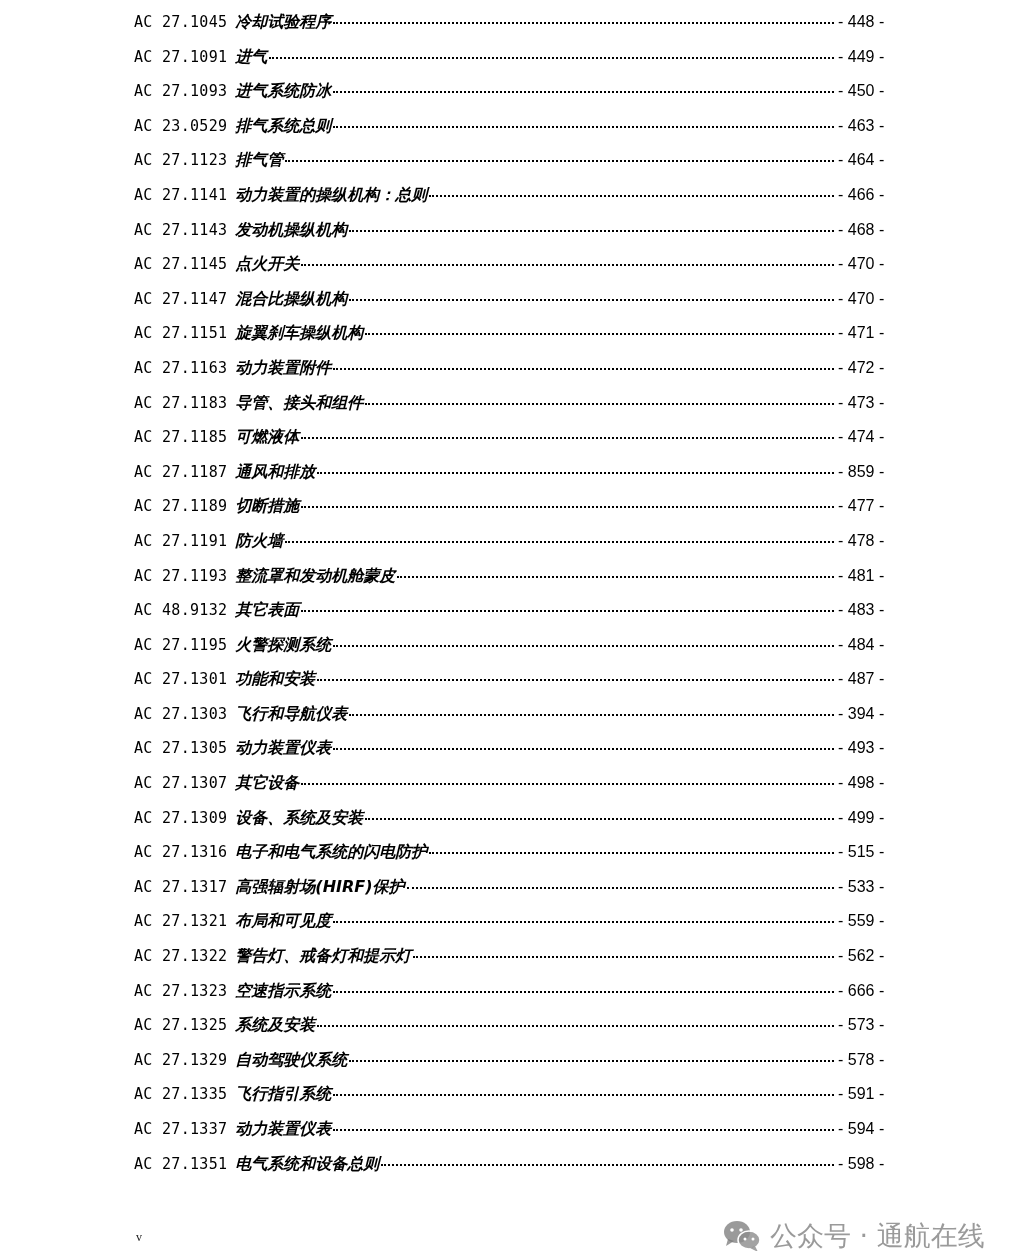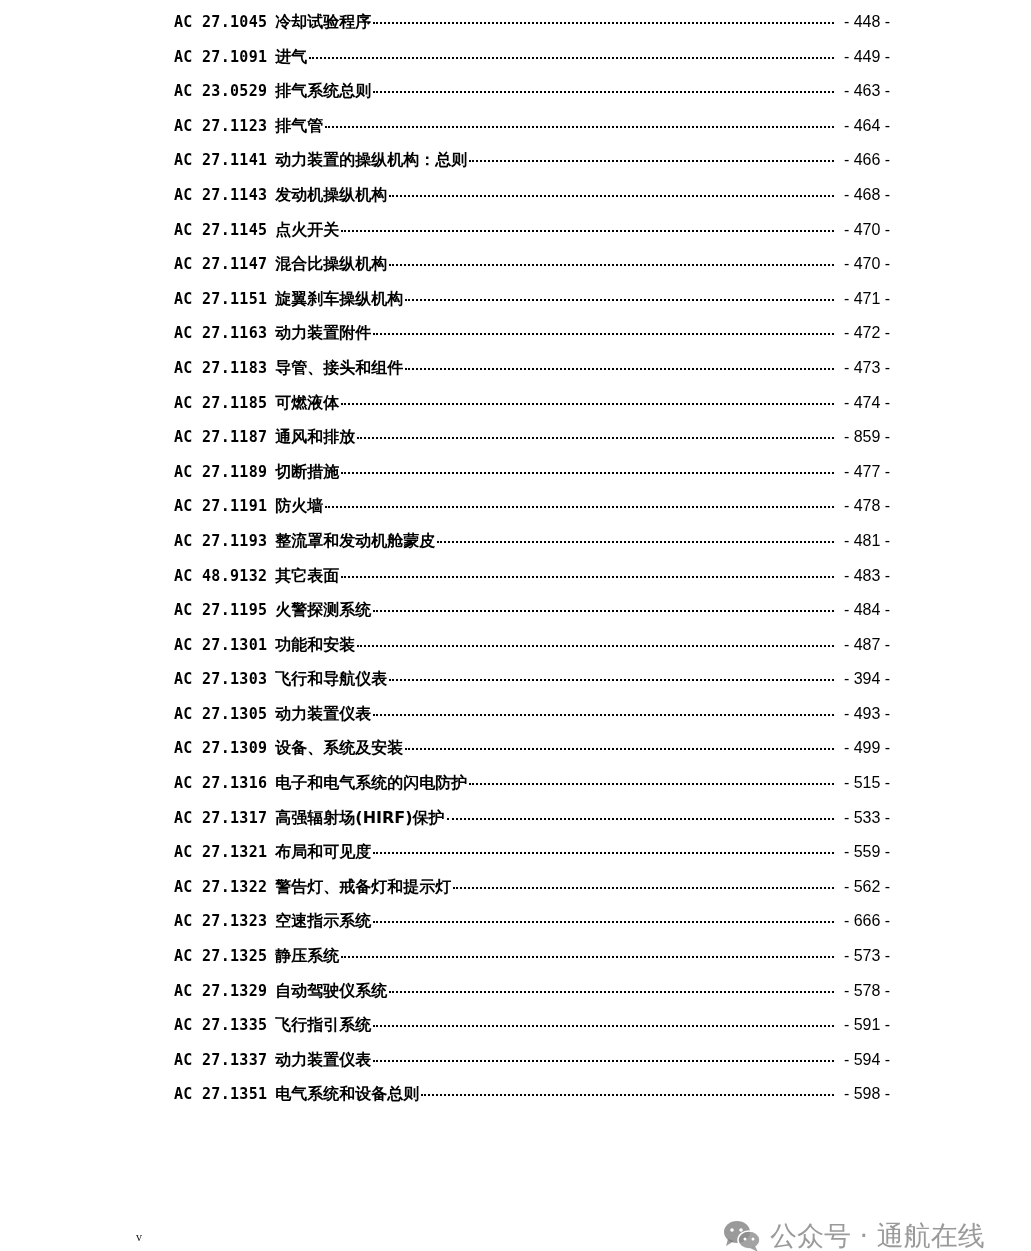--- a/index.html
+++ b/index.html
@@ -1,24 +1,24 @@
 <!DOCTYPE html>
 <html><head>
 <meta charset="utf-8">
 <style>
   html, body { margin: 0; padding: 0; background: #ffffff; }
   body { width: 1031px; height: 1251px; position: relative; overflow: hidden;
          font-family: "DejaVu Sans", "Liberation Sans", sans-serif; color: #000; }
   .toc { position: absolute; left: 134px; top: 12px; width: 762px; }
   .toc-row { display: flex; align-items: baseline; height: 34.6px; white-space: nowrap; }
-  .code { font-family: "DejaVu Sans Mono", "Liberation Mono", monospace; font-weight: bold;
-          font-size: 15px; letter-spacing: 0.3px; margin-left: 40px; }
-  .title { font-weight: bold; font-size: 16px; margin-left: 8px; }
+  .code { font-family: "DejaVu Sans Mono", "Liberation Mono", monospace; font-weight: normal;
+          font-size: 15px; letter-spacing: 0.3px; }
+  .title { font-weight: bold; font-size: 16px; margin-left: 8px; font-style: italic; }
   .leader { flex: 1; border-bottom: 2px dotted #000; margin: 0 4px 0 2px; position: relative; top: -3px; }
-  .page { font-family: "Liberation Sans", sans-serif; font-size: 16px; min-width: 58px; text-align: center; }
+  .page { font-family: "Liberation Sans", sans-serif; font-size: 16px; min-width: 58px; text-align: left; }
   .footer-mark { position: absolute; left: 136px; top: 1230px; font-family: "Liberation Serif", serif;
                  font-size: 12px; color: #222; }
   .watermark { position: absolute; left: 722px; top: 1218px; display: flex; align-items: center;
                color: rgba(120,120,120,0.75); font-size: 27px; font-family: "DejaVu Sans", sans-serif; }
   .wm-icon { width: 40px; height: 34px; margin-right: 8px; position: relative; }
 </style>
 </head>
 <body>
 
 <div class="toc" id="toc">
@@ -28,20 +28,26 @@
       <span class="leader"></span>
       <span class="page">- 448 -</span>
     </div>
     <div class="toc-row">
       <span class="code">AC 27.1091</span>
       <span class="title">进气</span>
       <span class="leader"></span>
       <span class="page">- 449 -</span>
     </div>
     <div class="toc-row">
+      <span class="code">AC 27.1093</span>
+      <span class="title">进气系统防冰</span>
+      <span class="leader"></span>
+      <span class="page">- 450 -</span>
+    </div>
+    <div class="toc-row">
       <span class="code">AC 23.0529</span>
       <span class="title">排气系统总则</span>
       <span class="leader"></span>
       <span class="page">- 463 -</span>
     </div>
     <div class="toc-row">
       <span class="code">AC 27.1123</span>
       <span class="title">排气管</span>
       <span class="leader"></span>
       <span class="page">- 464 -</span>
@@ -142,20 +148,26 @@
       <span class="leader"></span>
       <span class="page">- 394 -</span>
     </div>
     <div class="toc-row">
       <span class="code">AC 27.1305</span>
       <span class="title">动力装置仪表</span>
       <span class="leader"></span>
       <span class="page">- 493 -</span>
     </div>
     <div class="toc-row">
+      <span class="code">AC 27.1307</span>
+      <span class="title">其它设备</span>
+      <span class="leader"></span>
+      <span class="page">- 498 -</span>
+    </div>
+    <div class="toc-row">
       <span class="code">AC 27.1309</span>
       <span class="title">设备、系统及安装</span>
       <span class="leader"></span>
       <span class="page">- 499 -</span>
     </div>
     <div class="toc-row">
       <span class="code">AC 27.1316</span>
       <span class="title">电子和电气系统的闪电防护</span>
       <span class="leader"></span>
       <span class="page">- 515 -</span>
@@ -179,21 +191,21 @@
       <span class="page">- 562 -</span>
     </div>
     <div class="toc-row">
       <span class="code">AC 27.1323</span>
       <span class="title">空速指示系统</span>
       <span class="leader"></span>
       <span class="page">- 666 -</span>
     </div>
     <div class="toc-row">
       <span class="code">AC 27.1325</span>
-      <span class="title">静压系统</span>
+      <span class="title">系统及安装</span>
       <span class="leader"></span>
       <span class="page">- 573 -</span>
     </div>
     <div class="toc-row">
       <span class="code">AC 27.1329</span>
       <span class="title">自动驾驶仪系统</span>
       <span class="leader"></span>
       <span class="page">- 578 -</span>
     </div>
     <div class="toc-row">

